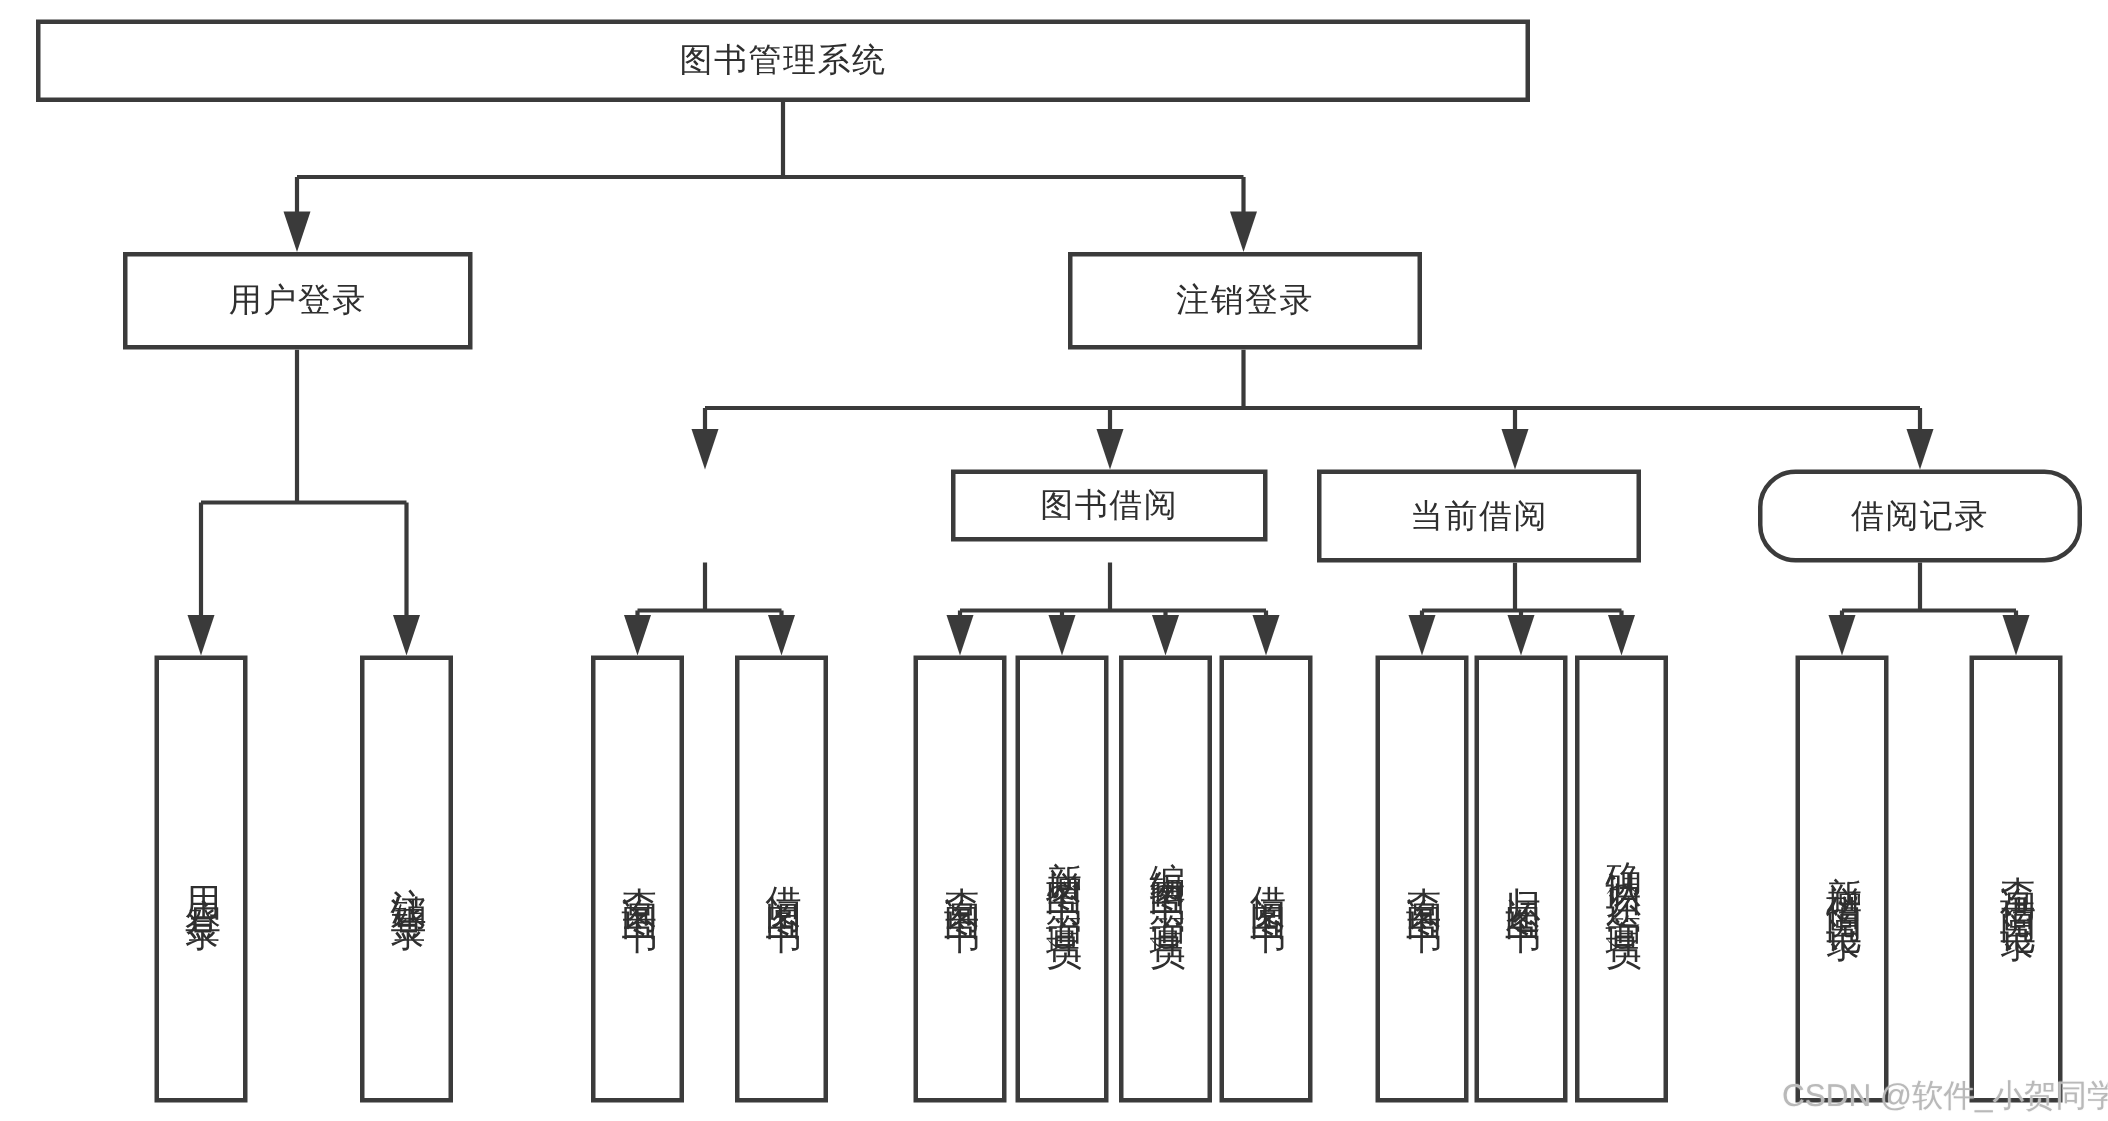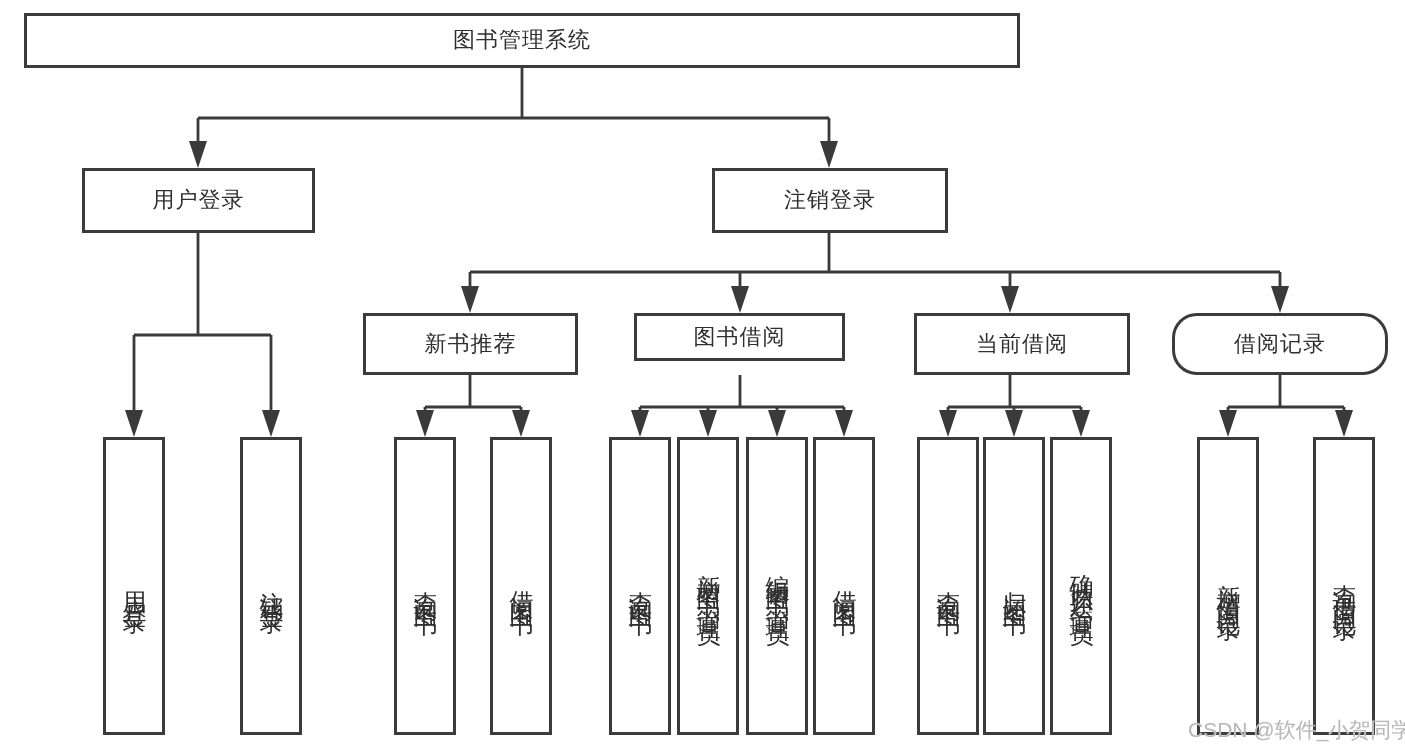--- a/index.html
+++ b/index.html
@@ -79,27 +79,24 @@
     <span>图书管理系统</span>
   </div>
 
   <div class="node h-node" style="left:82px; top:168px; width:233px; height:65px;">
     <span>用户登录</span>
   </div>
   <div class="node h-node" style="left:712px; top:168px; width:236px; height:65px;">
     <span>注销登录</span>
   </div>
 
-  <div class="node h-node" style="left:363px; top:313px; width:215px; height:62px;">
-    <span>新书推荐</span>
-  </div>
   <div class="node h-node" style="left:634px; top:313px; width:211px; height:48px;">
     <span>图书借阅</span>
   </div>
-  <div class="node h-node" style="left:914px; top:313px; width:216px; height:62px;">
+  <div class="node h-node" style="left:878px; top:313px; width:216px; height:62px;">
     <span>当前借阅</span>
   </div>
   <div class="node h-node" style="left:1172px; top:313px; width:216px; height:62px;border-radius:25px;">
     <span>借阅记录</span>
   </div>
 
   <div class="node v-node" style="left:103px; top:437px; width:62px; height:298px;">
     <span>用户登录</span>
   </div>
   <div class="node v-node" style="left:240px; top:437px; width:62px; height:298px;">

